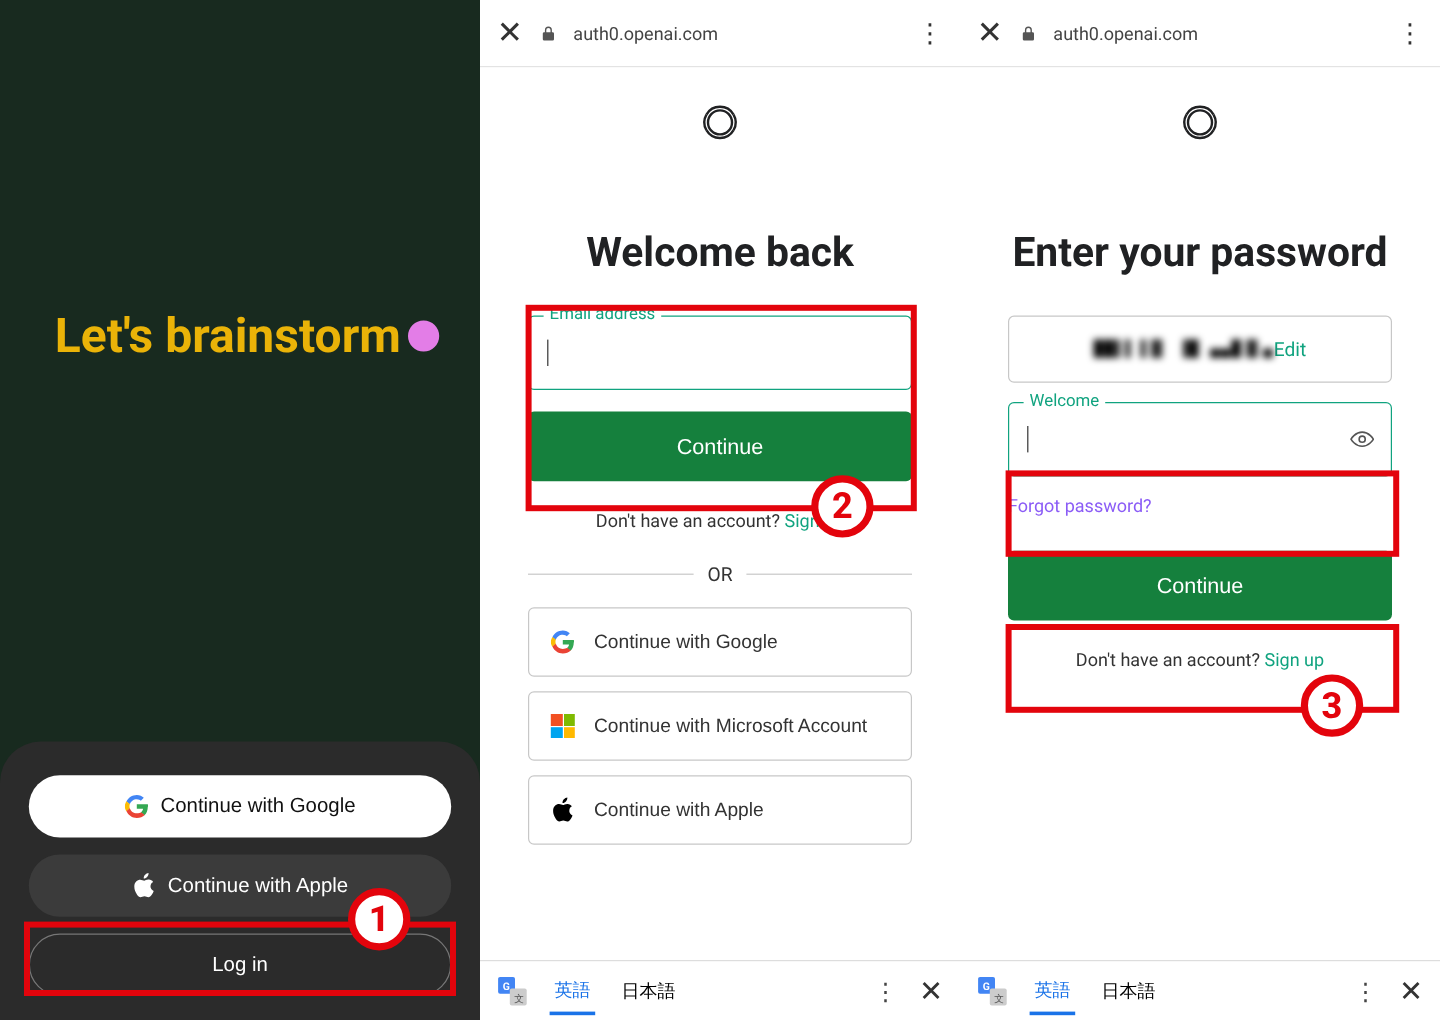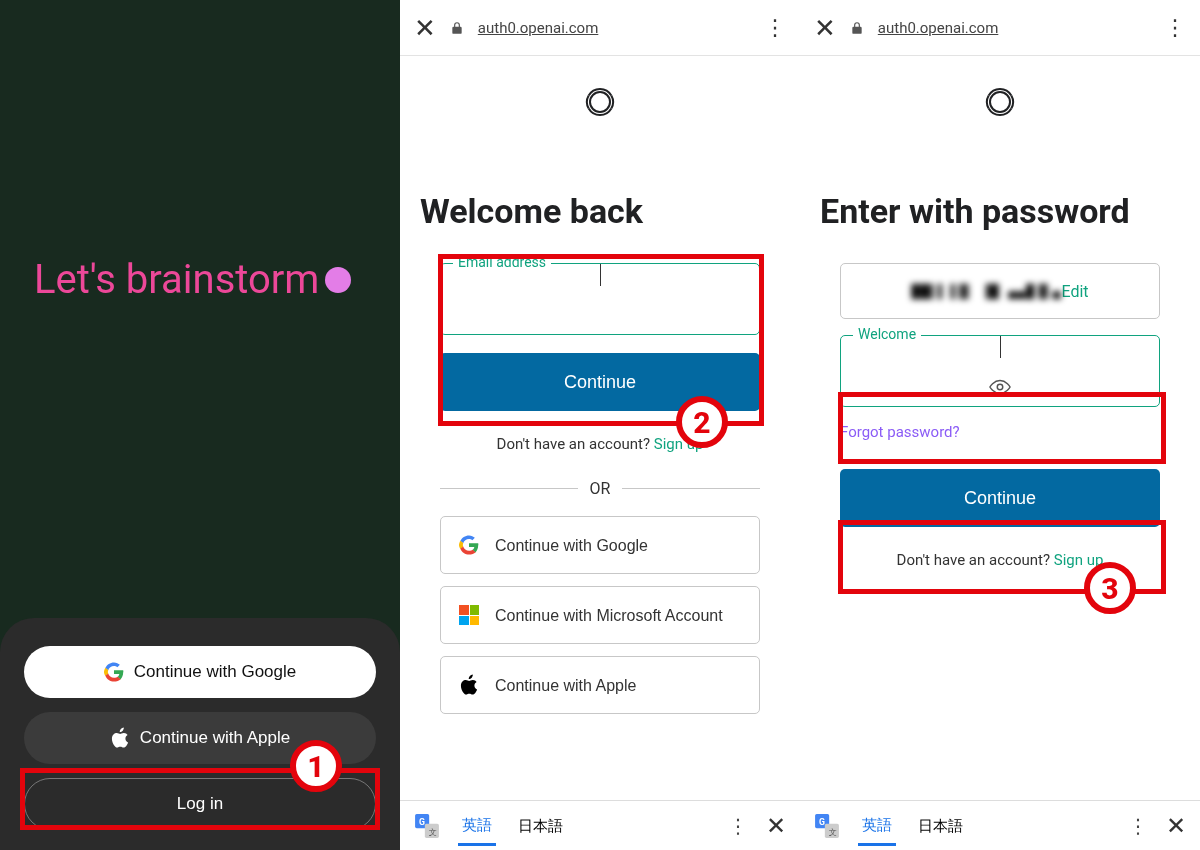--- a/index.html
+++ b/index.html
@@ -1,50 +1,50 @@
 <!DOCTYPE html>
 <html><head>
 <meta charset="utf-8">
 <style>
   * { box-sizing: border-box; margin: 0; padding: 0; }
   html, body { width: 1200px; height: 850px; font-family: -apple-system, BlinkMacSystemFont, "Segoe UI", Roboto, Helvetica, Arial, sans-serif; overflow: hidden; }
   body { display: flex; }
   .panel { height: 850px; position: relative; }
   
   .p1 { width: 400px; background: #182a1f; color: #fff; display: flex; flex-direction: column; }
-  .p1 .tagline { margin-top: 256px; padding: 0 34px; font-size: 40px; font-weight: 400; color: #ec4899; display: flex; align-items: center; }
+  .p1 .tagline { margin-top: 256px; padding: 0 34px; font-size: 40px; font-weight: 700; color: #eab308; display: flex; align-items: center; justify-content: flex-end; }
   .p1 .tagline .dot { width: 26px; height: 26px; border-radius: 50%; background: #e37de7; margin-left: 6px; display: inline-block; }
   .p1 .sheet { margin-top: auto; background: #2b2b2b; border-top-left-radius: 34px; border-top-right-radius: 34px; padding: 28px 24px 20px; display: flex; flex-direction: column; gap: 14px; }
   .p1 .btn { width: 100%; height: 52px; border-radius: 26px; display: flex; align-items: center; justify-content: center; gap: 10px; font-size: 17px; font-weight: 500; cursor: pointer; border: none; }
   .p1 .btn.white { background: #fff; color: #111; }
   .p1 .btn.dark { background: #3b3b3b; color: #fff; }
   .p1 .btn.outline { background: transparent; color: #fff; border: 1px solid #777; }
   .p1 .red-frame-1 { position: absolute; left: 20px; top: 768px; width: 360px; height: 62px; border: 5px solid #e3040c; pointer-events: none; }
   .step-badge { position: absolute; width: 52px; height: 52px; border-radius: 50%; background: #fff; border: 6px solid #e3040c; color: #e3040c; font-size: 30px; font-weight: 800; display: flex; align-items: center; justify-content: center; z-index: 50; }
   .badge1 { left: 290px; top: 740px; }
   
   .g-icon { width: 20px; height: 20px; }
   .apple-icon { width: 20px; height: 22px; fill: #fff; }
   .mail-icon { width: 22px; height: 18px; stroke: #fff; fill: none; stroke-width: 2; }
   
   .p2, .p3 { width: 400px; background: #fff; color: #202123; display: flex; flex-direction: column; }
   .urlbar { height: 56px; border-bottom: 1px solid #e3e3e3; display: flex; align-items: center; padding: 0 14px; gap: 14px; font-size: 15px; color: #444; }
   .urlbar .x { font-size: 26px; font-weight: 400; color: #333; cursor: pointer; }
   .urlbar .lock { width: 14px; height: 16px; fill: #555; }
-  .urlbar .url { flex: 1; text-decoration: underline; }
+  .urlbar .url { flex: 1; }
   .urlbar .kebab { font-size: 22px; letter-spacing: 0; color: #333; cursor: pointer; }
   .logo-wrap { display: flex; justify-content: center; margin-top: 26px; }
   .openai-logo { width: 40px; height: 40px; }
-  .heading { font-size: 34px; font-weight: 700; line-height: 1.15; margin-top: 70px; margin-bottom: 32px; padding: 0 20px; }
+  .heading { font-size: 34px; font-weight: 700; text-align: center; line-height: 1.15; margin-top: 70px; margin-bottom: 32px; padding: 0 20px; }
   .content { padding: 0 40px; display: flex; flex-direction: column; align-items: stretch; }
-  .field { position: relative; border: 1px solid #10a37f; border-radius: 5px; height: 72px; display: flex; align-items: center; padding: 0 14px; flex-direction: column; }
+  .field { position: relative; border: 1px solid #10a37f; border-radius: 5px; height: 62px; display: flex; align-items: center; padding: 0 14px; }
   .field input { border: none; outline: none; font-size: 16px; width: 100%; background: transparent; }
   .field .floating { position: absolute; top: -10px; left: 12px; background: #fff; padding: 0 5px; color: #10a37f; font-size: 14px; }
   .eye { width: 22px; height: 22px; stroke: #555; fill: none; stroke-width: 1.6; cursor: pointer; }
-  .primary-btn { background: #0369a1; color: #fff; border: none; height: 58px; border-radius: 5px; font-size: 18px; font-weight: 400; margin-top: 18px; cursor: pointer; }
+  .primary-btn { background: #15803d; color: #fff; border: none; height: 58px; border-radius: 5px; font-size: 18px; font-weight: 400; margin-top: 18px; cursor: pointer; }
   .subtext { text-align: center; font-size: 15px; margin-top: 24px; color: #333; }
   .subtext .link { color: #10a37f; cursor: pointer; }
   .or-row { display: flex; align-items: center; gap: 12px; margin: 26px 0 18px; color: #333; font-size: 16px; }
   .or-row .line { flex: 1; height: 1px; background: #c7c7c7; }
   .social-btn { height: 58px; border: 1px solid #c7c7c7; border-radius: 5px; display: flex; align-items: center; padding: 0 18px; gap: 16px; font-size: 16px; color: #333; margin-bottom: 12px; cursor: pointer; background: #fff; text-align: left; line-height: 1.2; }
   .social-btn .ms-icon { width: 20px; height: 20px; display: grid; grid-template-columns: 1fr 1fr; grid-template-rows: 1fr 1fr; gap: 1px; }
   .social-btn .ms-icon span:nth-child(1){background:#f25022;} .social-btn .ms-icon span:nth-child(2){background:#7fba00;} .social-btn .ms-icon span:nth-child(3){background:#00a4ef;} .social-btn .ms-icon span:nth-child(4){background:#ffb900;}
   .apple-black { width: 20px; height: 22px; fill: #000; }
   
   .red-frame-2a { position: absolute; left: 438px; top: 254px; width: 326px; height: 172px; border: 5px solid #e3040c; pointer-events: none; z-index: 40; }
@@ -198,21 +198,21 @@
           <circle r="10"></circle>
           <path d="M0 -13 a13 13 0 0 1 11.3 6.5"></path>
           <path d="M11.3 -6.5 a13 13 0 0 1 0 13"></path>
           <path d="M11.3 6.5 a13 13 0 0 1 -11.3 6.5"></path>
           <path d="M0 13 a13 13 0 0 1 -11.3 -6.5"></path>
           <path d="M-11.3 6.5 a13 13 0 0 1 0 -13"></path>
           <path d="M-11.3 -6.5 a13 13 0 0 1 11.3 -6.5"></path>
         </g>
     </svg>
   </div>
-  <div class="heading">Enter with password</div>
+  <div class="heading">Enter your password</div>
   <div class="content">
     <div class="readonly-email">
       <span class="redact">██▌▌▐▐▌ ▐█ ▄▄█▐▌▄</span>
       <span class="edit-link">Edit</span>
     </div>
     <div class="field">
       <span class="floating">Welcome</span>
       <span class="caret"></span>
       <input type="password" value="" style="">
       <svg class="eye" viewBox="0 0 24 24">

